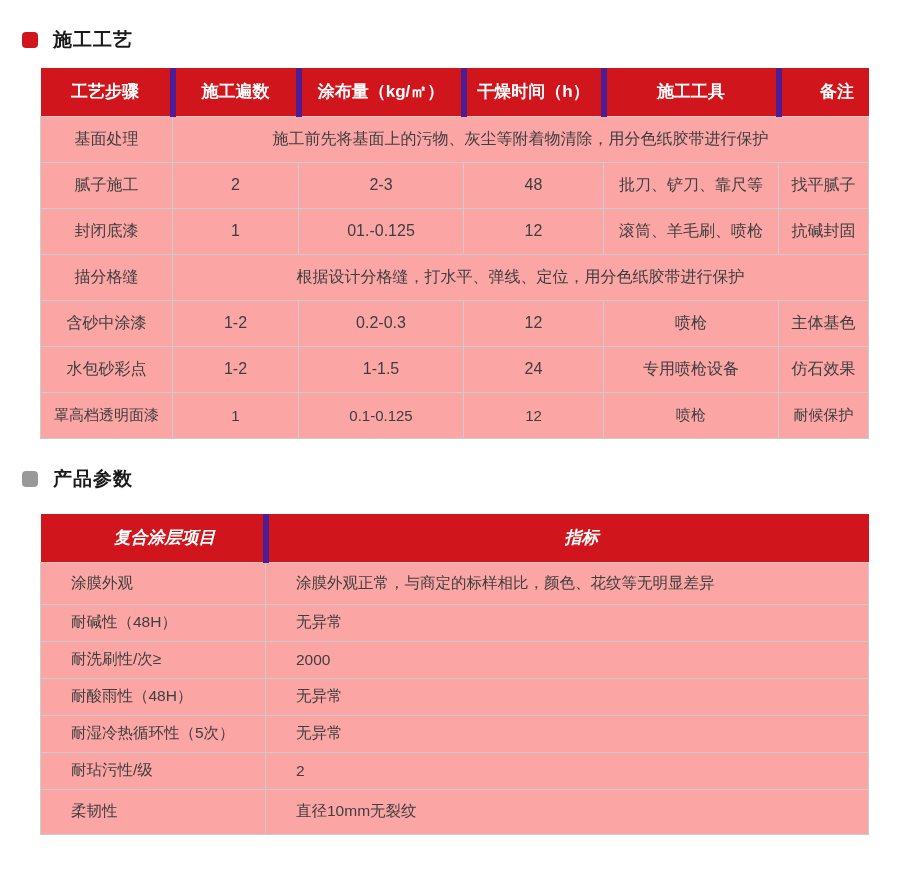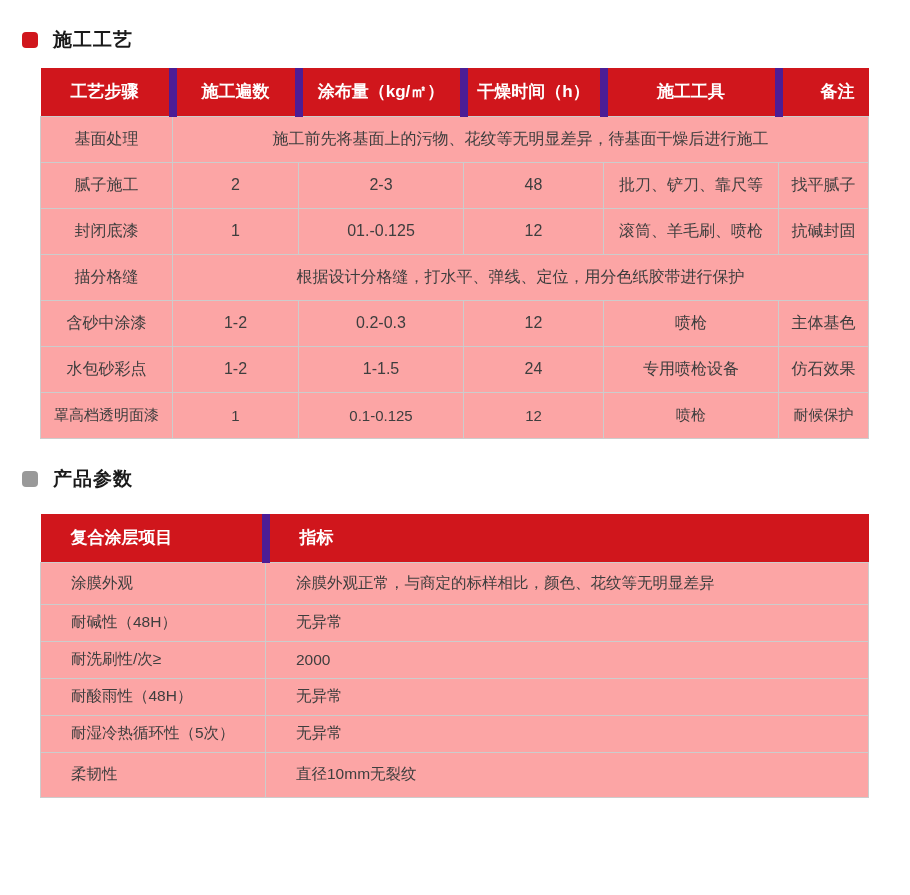--- a/index.html
+++ b/index.html
@@ -22,32 +22,32 @@
 
   #construction-title{left:22px;top:27px;}
   #parameters-title{left:22px;top:466px;}
 
   table{border-collapse:collapse;table-layout:fixed;position:absolute;left:40px;background:#fff;}
   #construction-table{top:68px;width:828px;}
   #parameters-table{top:514px;width:828px;}
 
   thead th{
     background:var(--accent-red);color:#ffffff;font-size:17px;font-weight:bold;
-    height:48px;text-align:center;border-right:8px solid #4c1d95;padding:0 4px;
+    height:48px;text-align:center;border-right:6px solid #4c1d95;padding:0 4px;
   }
   thead th:last-child{border-right:none;padding-left:28px;}
 
   tbody td{
     border:1px solid var(--border-gray);font-size:16px;color:var(--text-dark);
     text-align:center;padding:2px 6px;background:#fca5a5;
   }
   #construction-table tbody td{height:46px;}
   #construction-table tbody tr:last-child td{font-size:15px;margin-top:13px;}
 
-  #parameters-table thead th{text-align:left;padding-left:30px;}
+  #parameters-table thead th{text-align:center;padding-left:30px;font-style:italic;}
   #parameters-table tbody td{text-align:left;padding-left:30px;font-size:15.5px;}
   #parameters-table tbody tr td{height:37px;}
   #parameters-table tbody tr:first-child td{height:42px;}
   #parameters-table tbody tr:nth-child(7) td{height:40px;}
   #parameters-table tbody tr:last-child td{height:45px;}
 </style>
 </head>
 <body>
 
 <div class="page">
@@ -72,21 +72,21 @@
         <th>施工遍数</th>
         <th>涂布量（kg/㎡）</th>
         <th>干燥时间（h）</th>
         <th>施工工具</th>
         <th>备注</th>
       </tr>
     </thead>
     <tbody>
       <tr>
         <td>基面处理</td>
-        <td colspan="5">施工前先将基面上的污物、花纹等无明显差异，待基面干燥后进行施工</td>
+        <td colspan="5">施工前先将基面上的污物、灰尘等附着物清除，用分色纸胶带进行保护</td>
       </tr>
       <tr>
         <td>腻子施工</td>
         <td>2</td>
         <td>2-3</td>
         <td>48</td>
         <td>批刀、铲刀、靠尺等</td>
         <td>找平腻子</td>
       </tr>
       <tr>
@@ -159,19 +159,23 @@
       </tr>
       <tr>
         <td>耐酸雨性（48H）</td>
         <td>无异常</td>
       </tr>
       <tr>
         <td>耐湿冷热循环性（5次）</td>
         <td>无异常</td>
       </tr>
       <tr>
+        <td>耐玷污性/级</td>
+        <td>2</td>
+      </tr>
+      <tr>
         <td>柔韧性</td>
         <td>直径10mm无裂纹</td>
       </tr>
     </tbody>
   </table>
 
 </div>
 
 </body></html>

